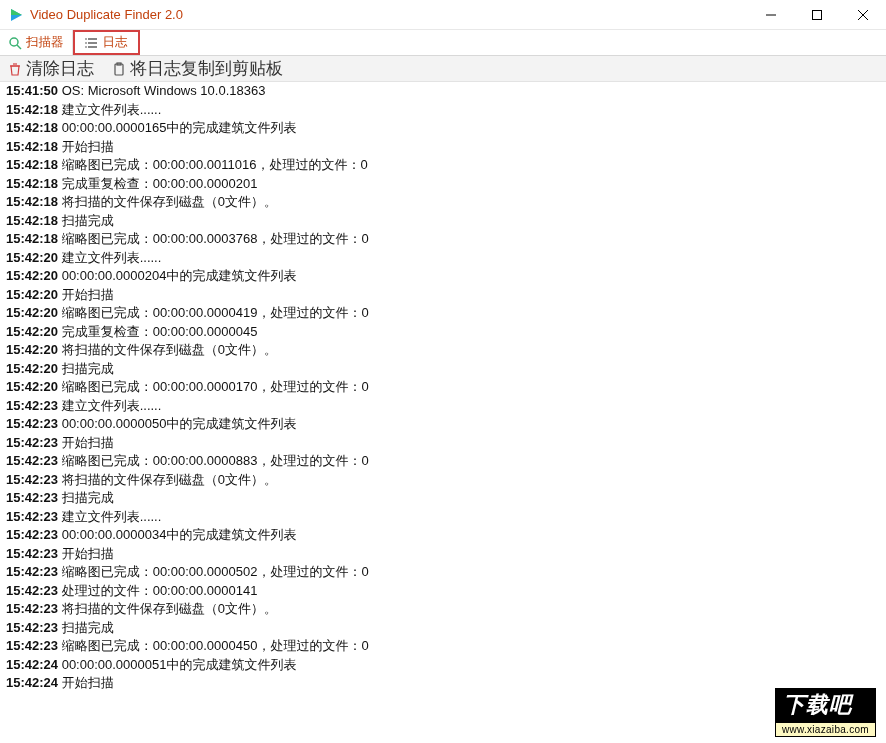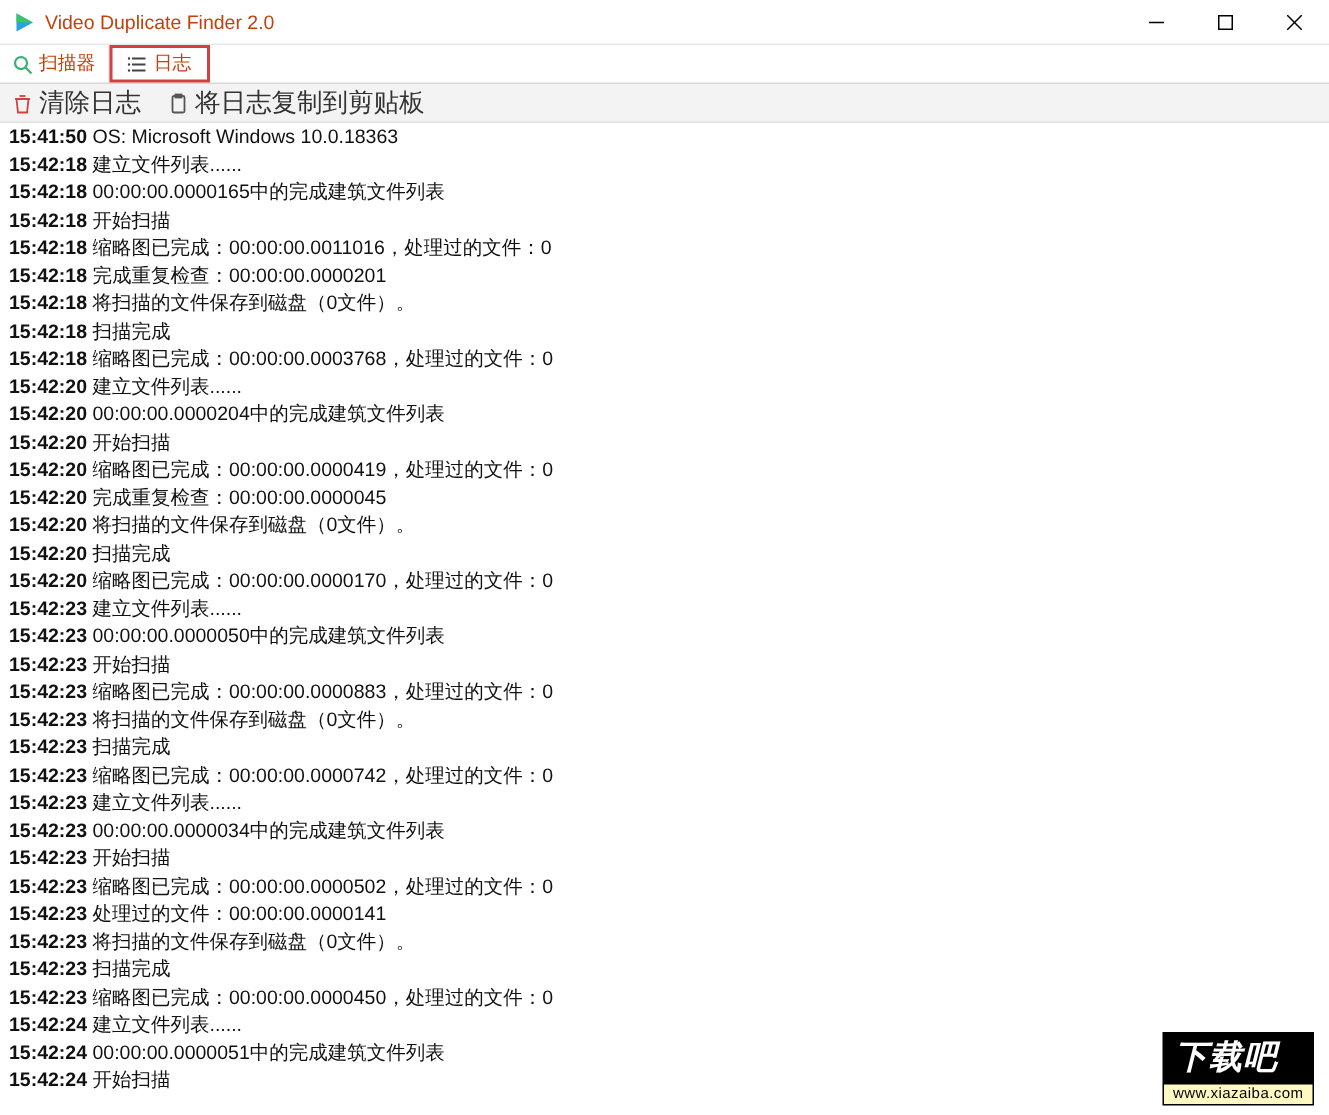--- a/index.html
+++ b/index.html
@@ -122,30 +122,28 @@
     <div class="log-line"><span class="ts">15:42:20</span><span class="msg"> 完成重复检查：00:00:00.0000045</span></div>
     <div class="log-line"><span class="ts">15:42:20</span><span class="msg"> 将扫描的文件保存到磁盘（0文件）。</span></div>
     <div class="log-line"><span class="ts">15:42:20</span><span class="msg"> 扫描完成</span></div>
     <div class="log-line"><span class="ts">15:42:20</span><span class="msg"> 缩略图已完成：00:00:00.0000170，处理过的文件：0</span></div>
     <div class="log-line"><span class="ts">15:42:23</span><span class="msg"> 建立文件列表......</span></div>
     <div class="log-line"><span class="ts">15:42:23</span><span class="msg"> 00:00:00.0000050中的完成建筑文件列表</span></div>
     <div class="log-line"><span class="ts">15:42:23</span><span class="msg"> 开始扫描</span></div>
     <div class="log-line"><span class="ts">15:42:23</span><span class="msg"> 缩略图已完成：00:00:00.0000883，处理过的文件：0</span></div>
     <div class="log-line"><span class="ts">15:42:23</span><span class="msg"> 将扫描的文件保存到磁盘（0文件）。</span></div>
     <div class="log-line"><span class="ts">15:42:23</span><span class="msg"> 扫描完成</span></div>
-    <div class="log-line"><span class="ts">15:42:23</span><span class="msg"> 缩略图已完成：00:00:00.0000742，处理过的文件：0</span></div>
     <div class="log-line"><span class="ts">15:42:23</span><span class="msg"> 建立文件列表......</span></div>
     <div class="log-line"><span class="ts">15:42:23</span><span class="msg"> 00:00:00.0000034中的完成建筑文件列表</span></div>
     <div class="log-line"><span class="ts">15:42:23</span><span class="msg"> 开始扫描</span></div>
     <div class="log-line"><span class="ts">15:42:23</span><span class="msg"> 缩略图已完成：00:00:00.0000502，处理过的文件：0</span></div>
     <div class="log-line"><span class="ts">15:42:23</span><span class="msg"> 处理过的文件：00:00:00.0000141</span></div>
     <div class="log-line"><span class="ts">15:42:23</span><span class="msg"> 将扫描的文件保存到磁盘（0文件）。</span></div>
     <div class="log-line"><span class="ts">15:42:23</span><span class="msg"> 扫描完成</span></div>
     <div class="log-line"><span class="ts">15:42:23</span><span class="msg"> 缩略图已完成：00:00:00.0000450，处理过的文件：0</span></div>
-    <div class="log-line"><span class="ts">15:42:24</span><span class="msg"> 建立文件列表......</span></div>
     <div class="log-line"><span class="ts">15:42:24</span><span class="msg"> 00:00:00.0000051中的完成建筑文件列表</span></div>
     <div class="log-line"><span class="ts">15:42:24</span><span class="msg"> 开始扫描</span></div>
   </div>
 
 <div class="watermark">
   <div class="wm-top">下载吧</div>
   <div class="wm-bot">www.xiazaiba.com</div>
 </div>
 
 </body></html>

